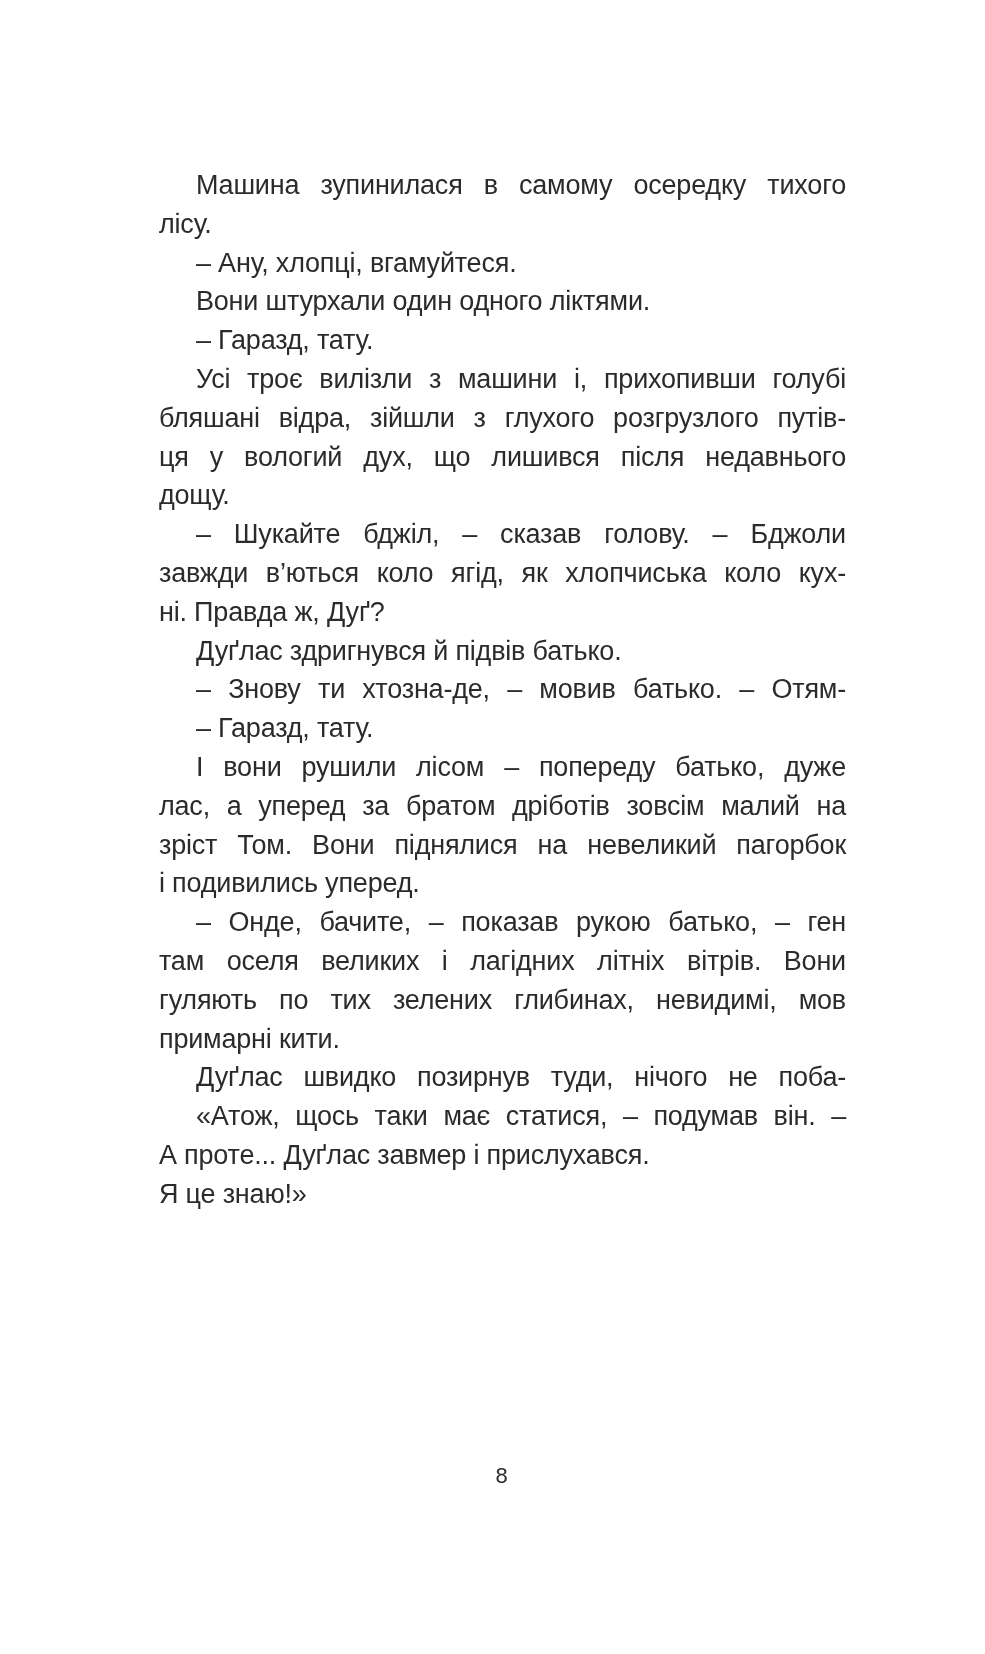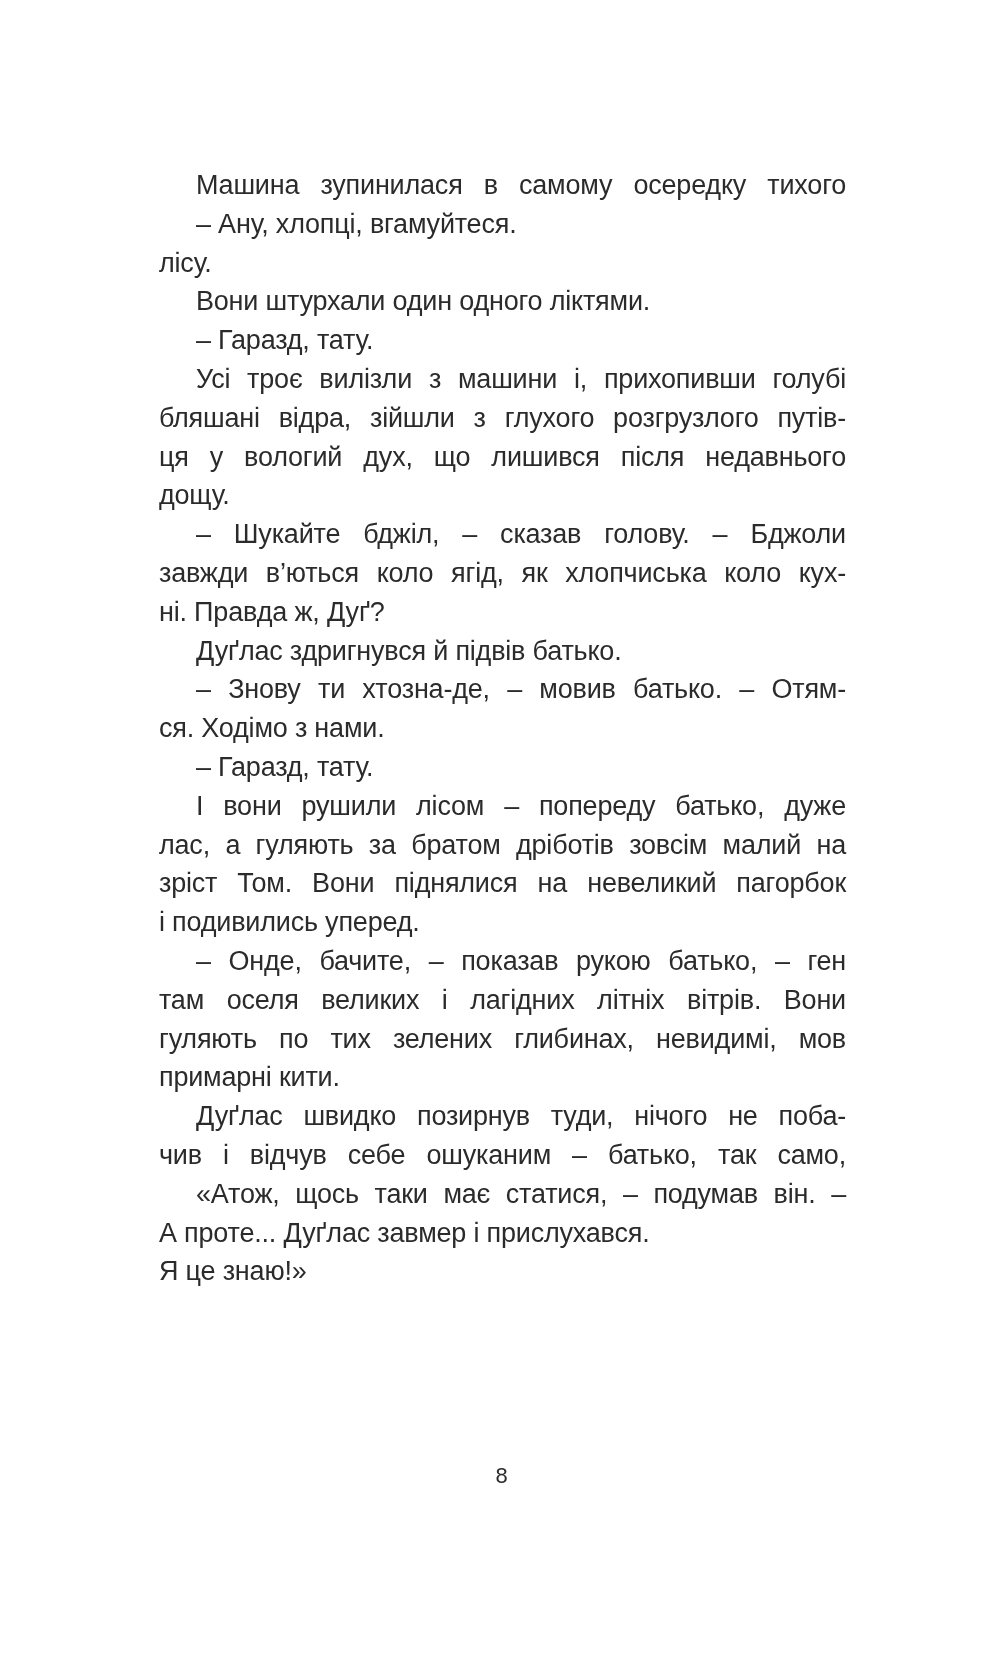--- a/index.html
+++ b/index.html
@@ -55,43 +55,41 @@
       color: #2b2b2b;
     }
   </style>
 </head>
 <body>
 
 <div class="page">
   <div class="text-block" id="text-block">
 
   <span class="line indent justify">Машина зупинилася в самому осередку тихого</span>
+      <span class="line">лісу.</span>
       <span class="line indent">– Ану, хлопці, вгамуйтеся.</span>
-      <span class="line">лісу.</span>
       <span class="line indent">Вони штурхали один одного ліктями.</span>
       <span class="line indent">– Гаразд, тату.</span>
       <span class="line indent justify">Усі троє вилізли з машини і, прихопивши голубі</span>
       <span class="line justify">бляшані відра, зійшли з глухого розгрузлого путів-</span>
       <span class="line justify">ця у вологий дух, що лишився після недавнього</span>
       <span class="line">дощу.</span>
       <span class="line indent justify">– Шукайте бджіл, – сказав голову. – Бджоли</span>
       <span class="line justify">завжди в’ються коло ягід, як хлопчиська коло кух-</span>
       <span class="line">ні. Правда ж, Дуґ?</span>
       <span class="line indent">Дуґлас здригнувся й підвів батько.</span>
       <span class="line indent justify">– Знову ти хтозна-де, – мовив батько. – Отям-</span>
-      <span class="line">ся. Ходімо з нами.</span>
       <span class="line indent">– Гаразд, тату.</span>
       <span class="line indent justify">І вони рушили лісом – попереду батько, дуже</span>
-      <span class="line justify">лас, а гуляють за братом дріботів зовсім малий на</span>
+      <span class="line justify">лас, а уперед за братом дріботів зовсім малий на</span>
       <span class="line justify">зріст Том. Вони піднялися на невеликий пагорбок</span>
       <span class="line">і подивились уперед.</span>
       <span class="line indent justify">– Онде, бачите, – показав рукою батько, – ген</span>
       <span class="line justify">там оселя великих і лагідних літніх вітрів. Вони</span>
       <span class="line justify">гуляють по тих зелених глибинах, невидимі, мов</span>
       <span class="line">примарні кити.</span>
       <span class="line indent justify">Дуґлас швидко позирнув туди, нічого не поба-</span>
-      <span class="line justify">чив і відчув себе ошуканим – батько, так само,</span>
       <span class="line indent justify">«Атож, щось таки має статися, – подумав він. –</span>
       <span class="line">А проте... Дуґлас завмер і прислухався.</span>
       <span class="line">Я це знаю!»</span>
     </div>
   <div class="page-number">8</div>
 </div>
 
 </body></html>

